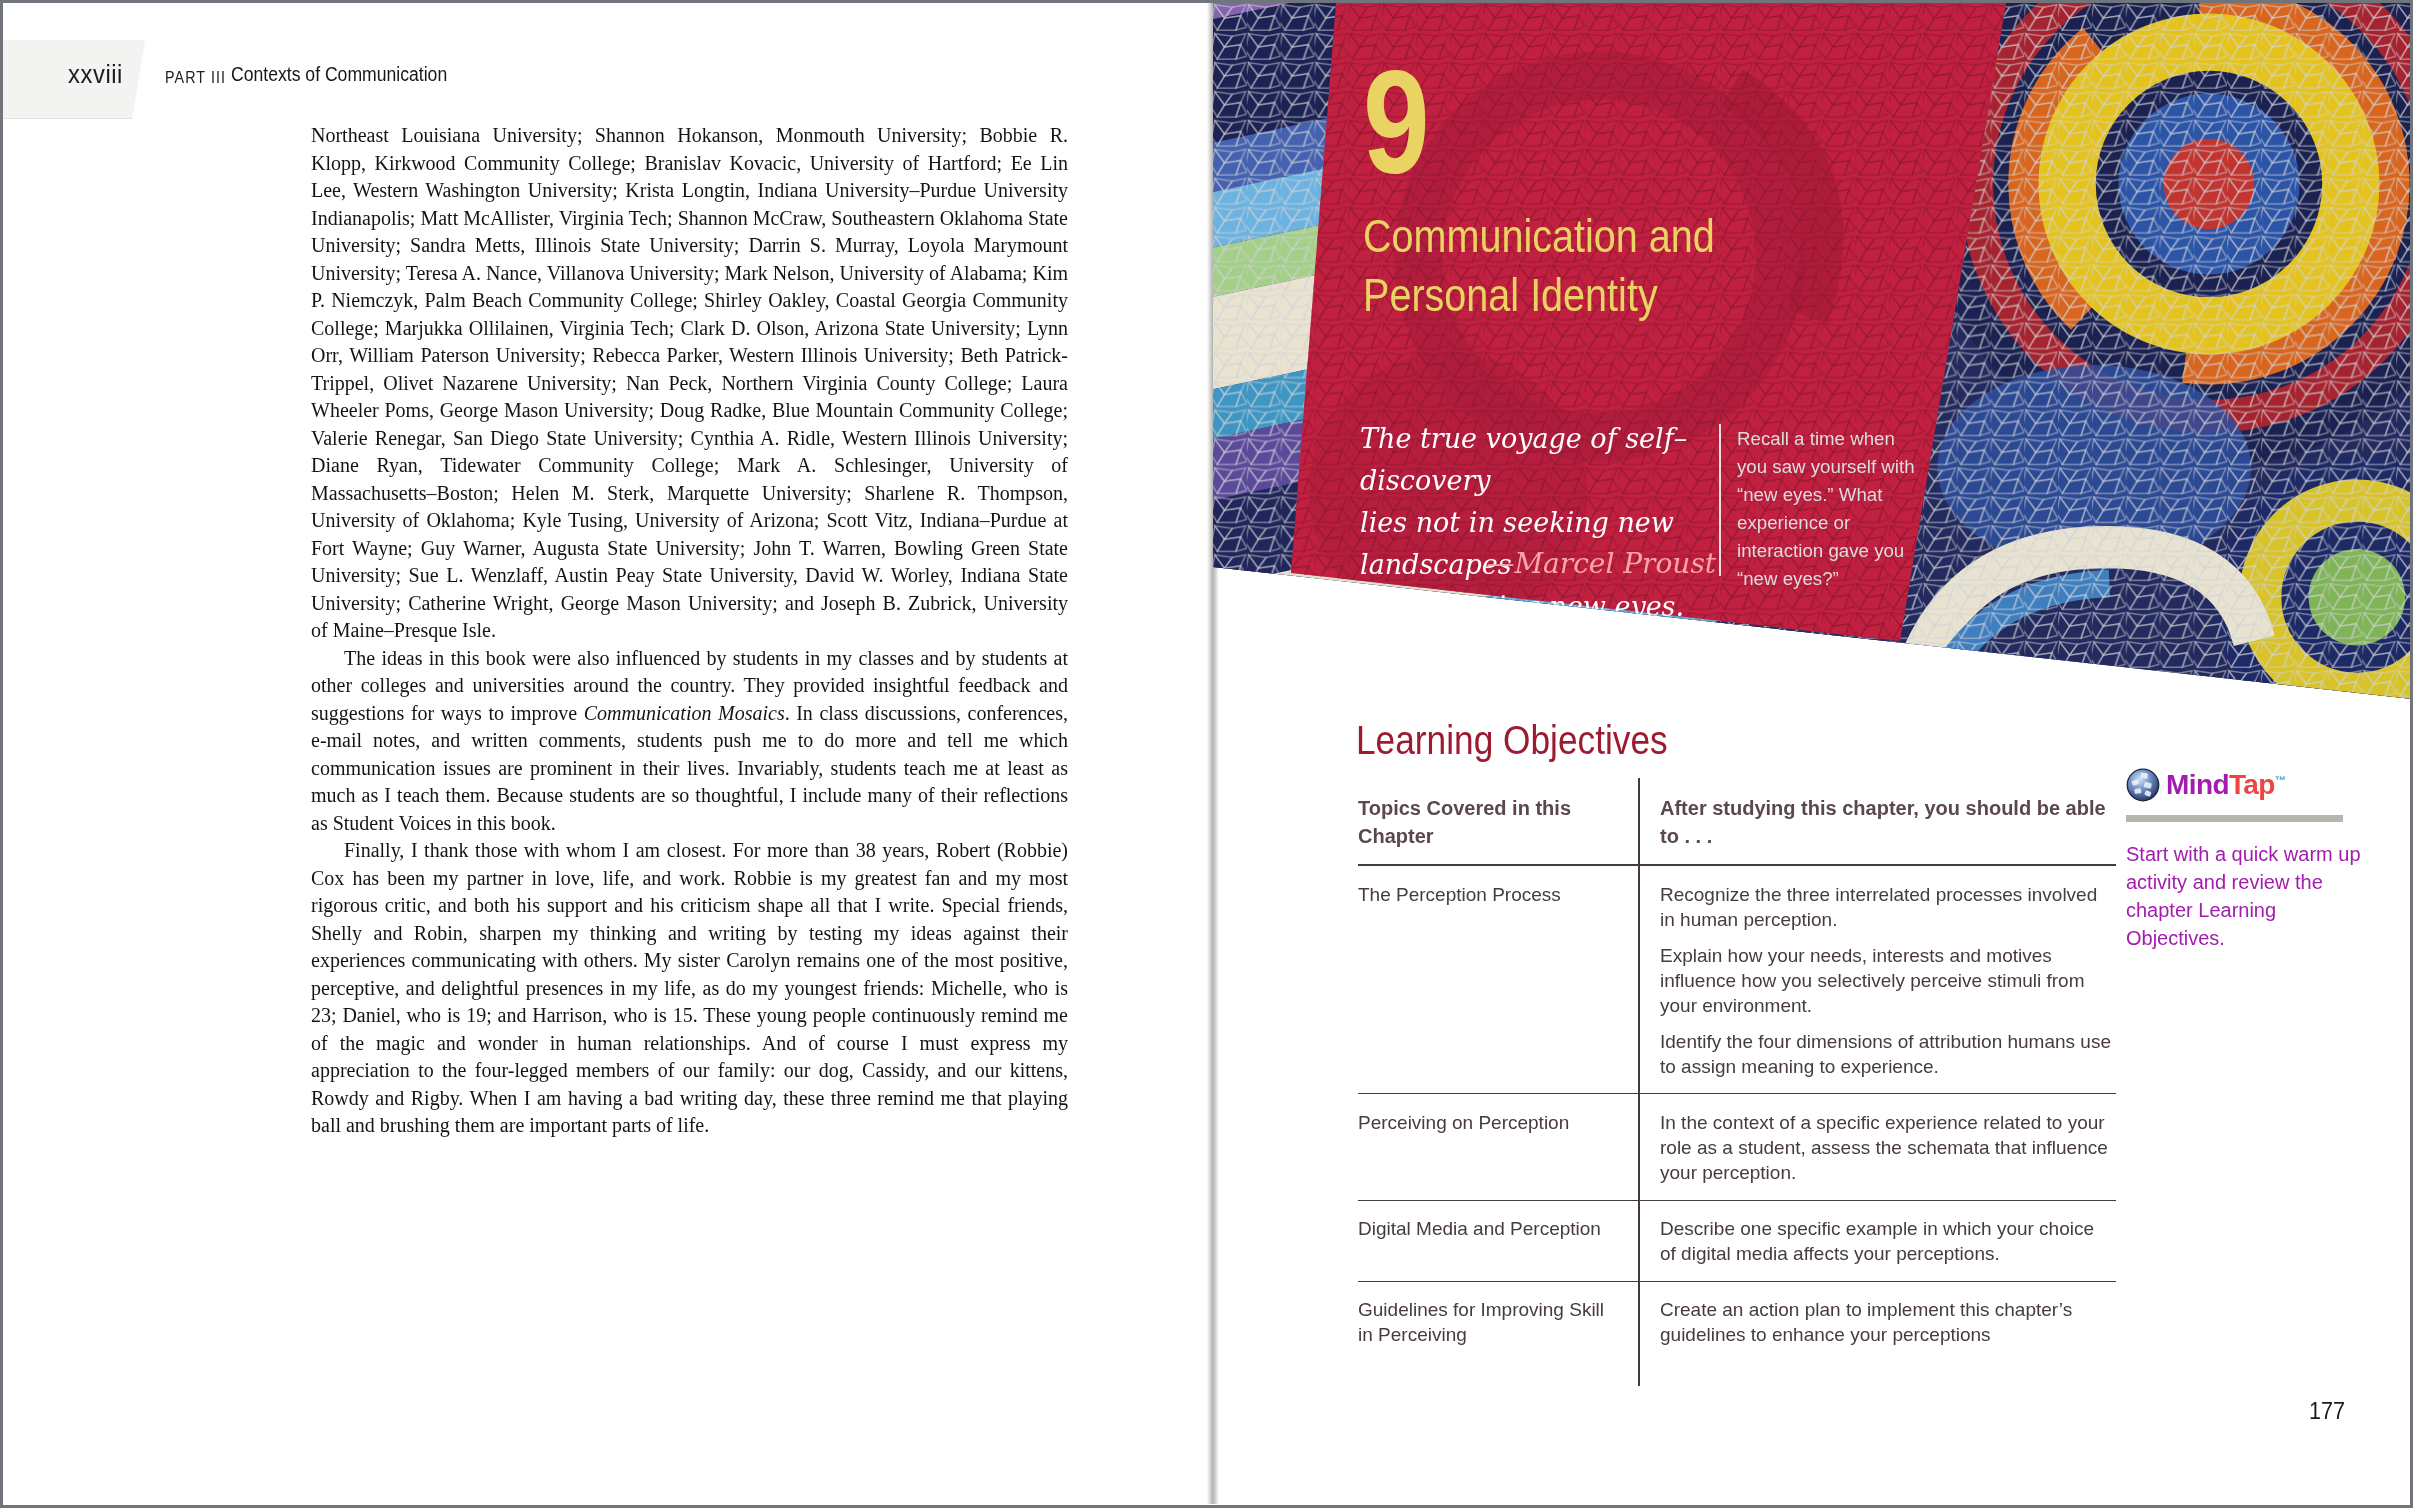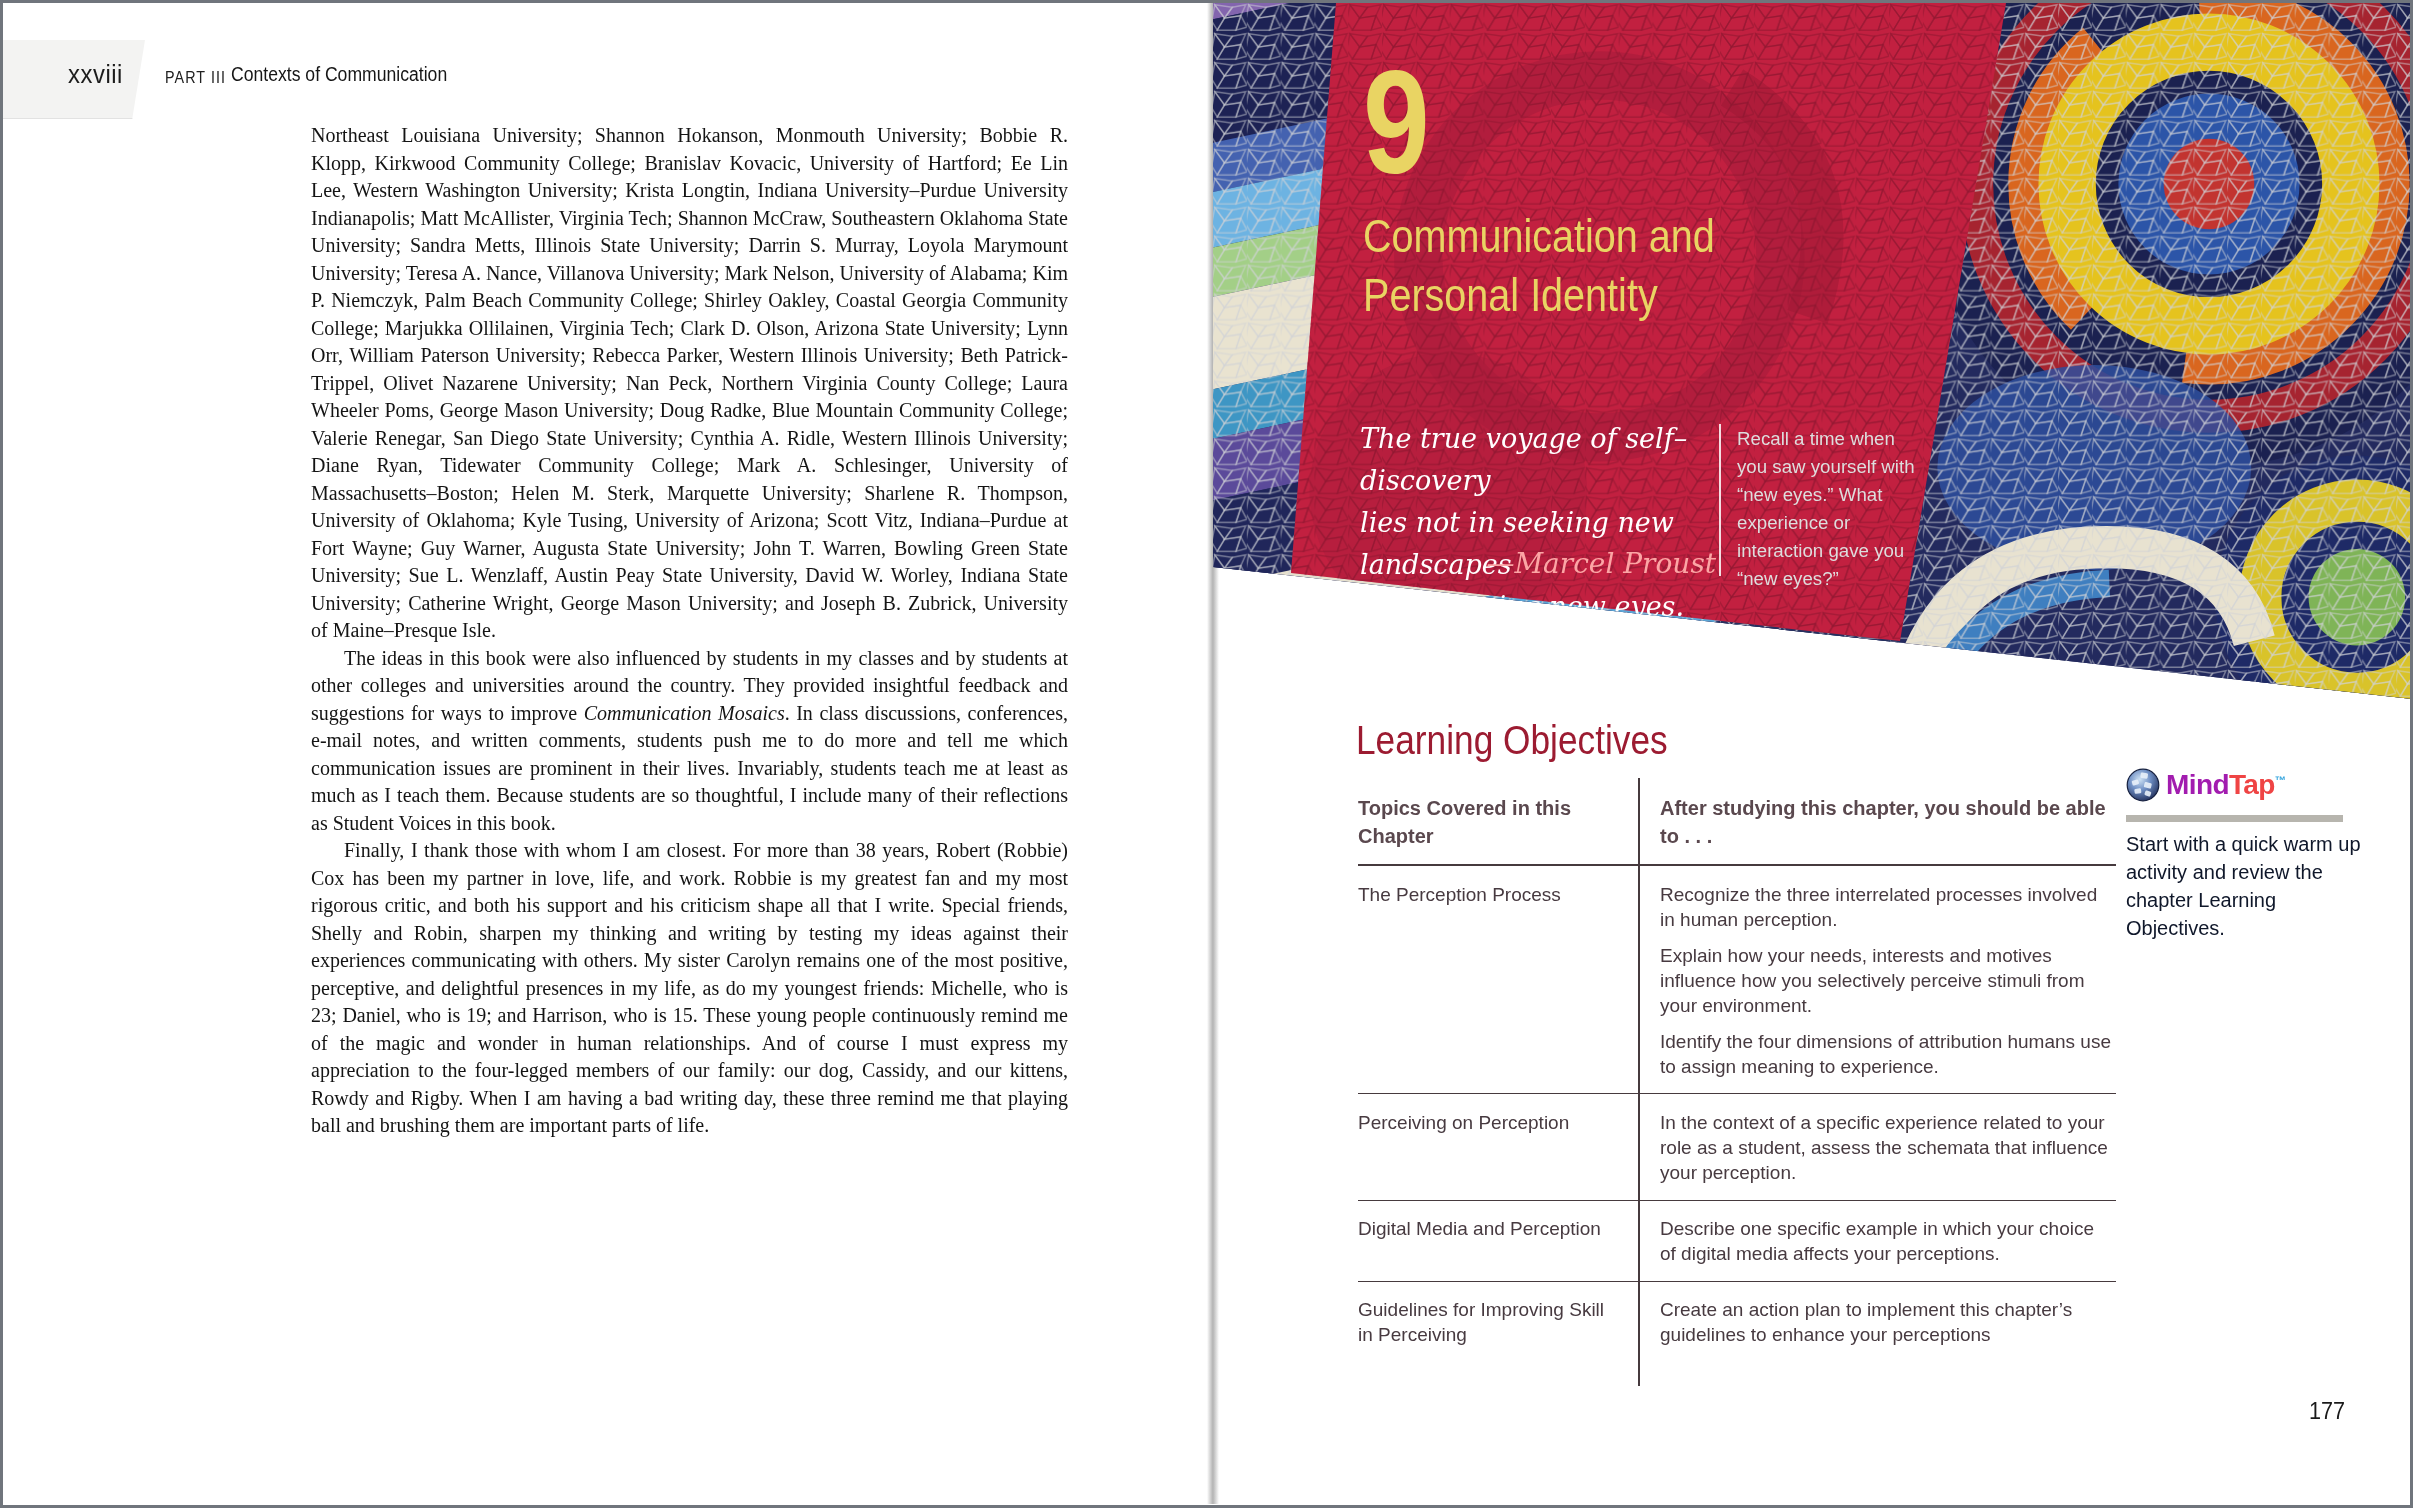--- a/index.html
+++ b/index.html
@@ -58,21 +58,21 @@
   .c2 p{margin:0 0 11px 0;}
   .c2 p:last-child{margin-bottom:0;}
   
   #mindtap{position:absolute; left:2123px; top:765px; width:237px;}
   #mindtap-logo{display:flex; align-items:center; gap:6px;}
   #mindtap-word{font-size:28px; font-weight:700; letter-spacing:-0.6px;}
   #mt-mind{color:#a21caf;margin-top:36px;}
   #mt-tap{color:#ef4444;}
   #mt-tm{font-size:11px; color:#2aa0dc; vertical-align:super;}
   #mindtap-bar{margin-top:13.3px; width:217px; height:6.6px; background:#b7b5ae;}
-  #mindtap-text{margin-top:8px; font-size:20px; line-height:28px; color:#0f172a; width:237px;}
+  #mindtap-text{margin-top:18px; font-size:20px; line-height:28px; color:#a21caf; width:237px;}
   
   #folio-right{position:absolute; left:2306px; top:1394px; font-size:24px; color:#1a1a1a;
     transform:scaleX(.9); transform-origin:left top;}
 </style>
 </head>
 <body>
 
 <div id="sheet">
 
   <div>

